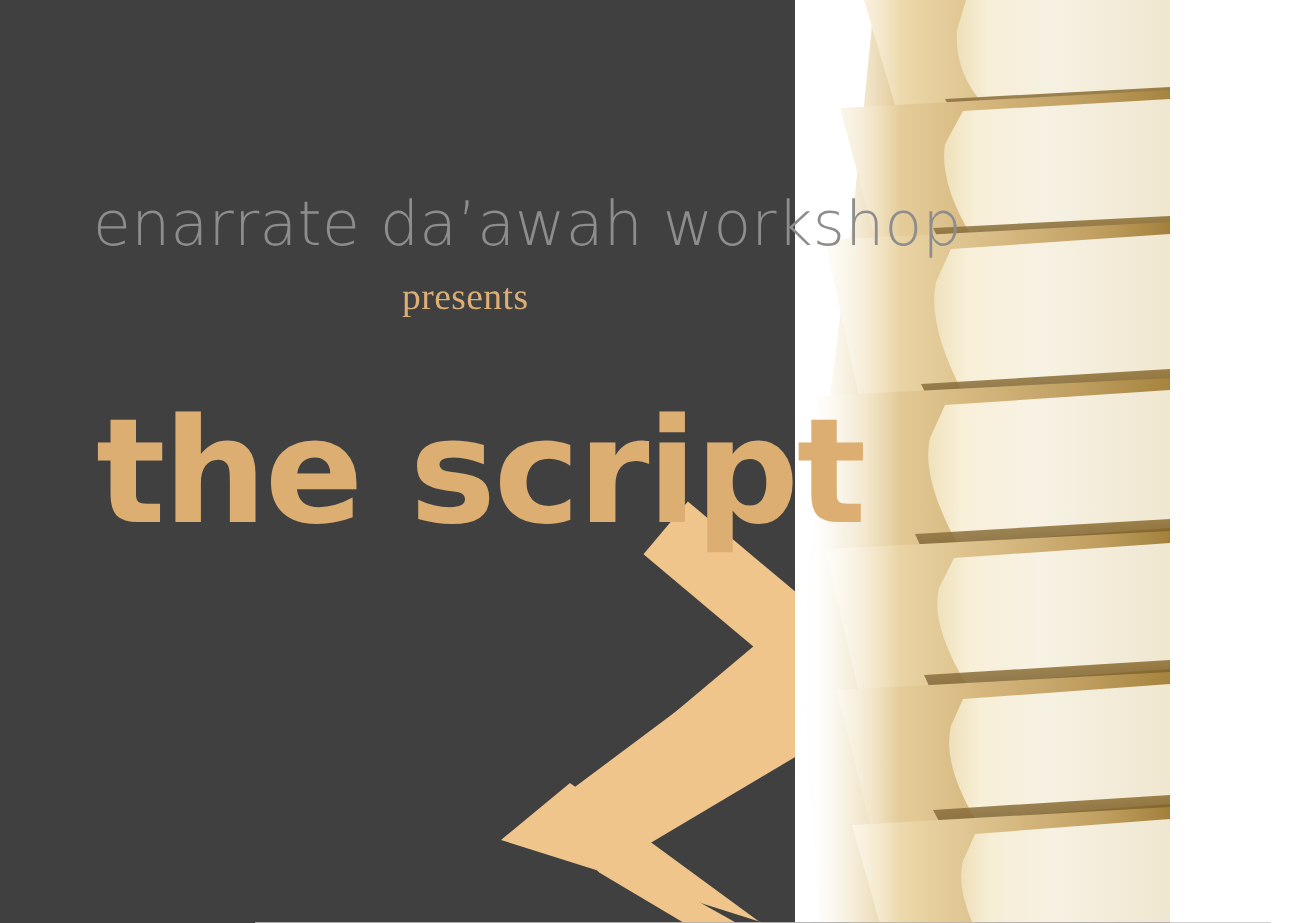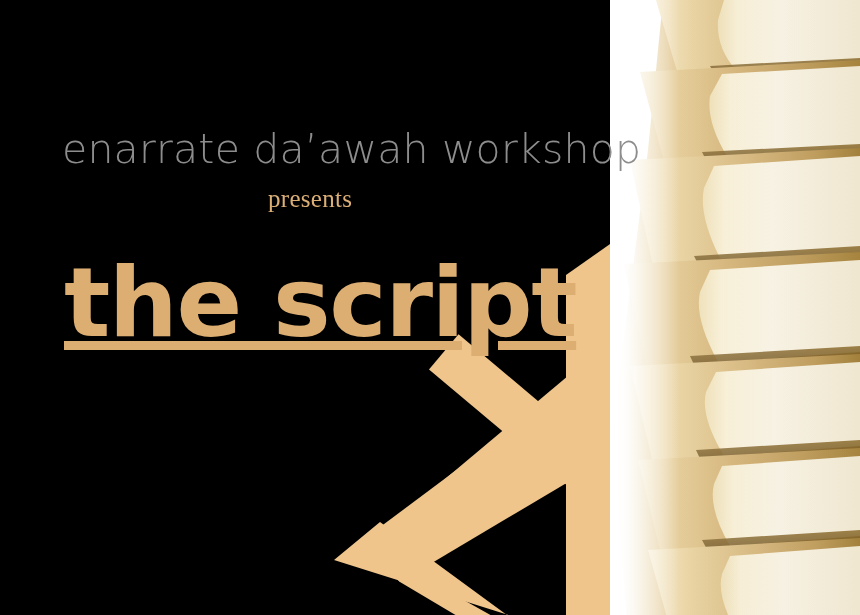--- a/index.html
+++ b/index.html
@@ -7,23 +7,23 @@
     margin: 0;
     padding: 0;
     background: #ffffff;
   }
   body {
     font-family: "Liberation Sans", sans-serif;
   }
 
   #slide {
     position: relative;
-    width: 860px;
+    width: 780px;
     height: 615px;
-    background: #000000;
+    background: #404040;
     overflow: hidden;
   }
 
   
   .text-block {
     position: absolute;
     left: 0;
     top: 0;
     width: 620px;
     z-index: 40;
@@ -51,29 +51,28 @@
     font-weight: 400;
     letter-spacing: 0.3px;
     color: #dcaf76;
     white-space: nowrap;
     line-height: 1;
   }
 
   .main-title {
     position: absolute;
     left: 64px;
-    top: 252px;
+    top: 264px;
     font-family: "DejaVu Sans", sans-serif;
     font-size: 97px;
     font-weight: 700;
     letter-spacing: -1.5px;
     color: #dcae72;
     white-space: nowrap;
     line-height: 1.05;
-    text-decoration: underline;
   }
 
   
   .tag-graphic {
     position: absolute;
     left: 320px;
     top: 230px;
     width: 360px;
     height: 400px;
     z-index: 20;

